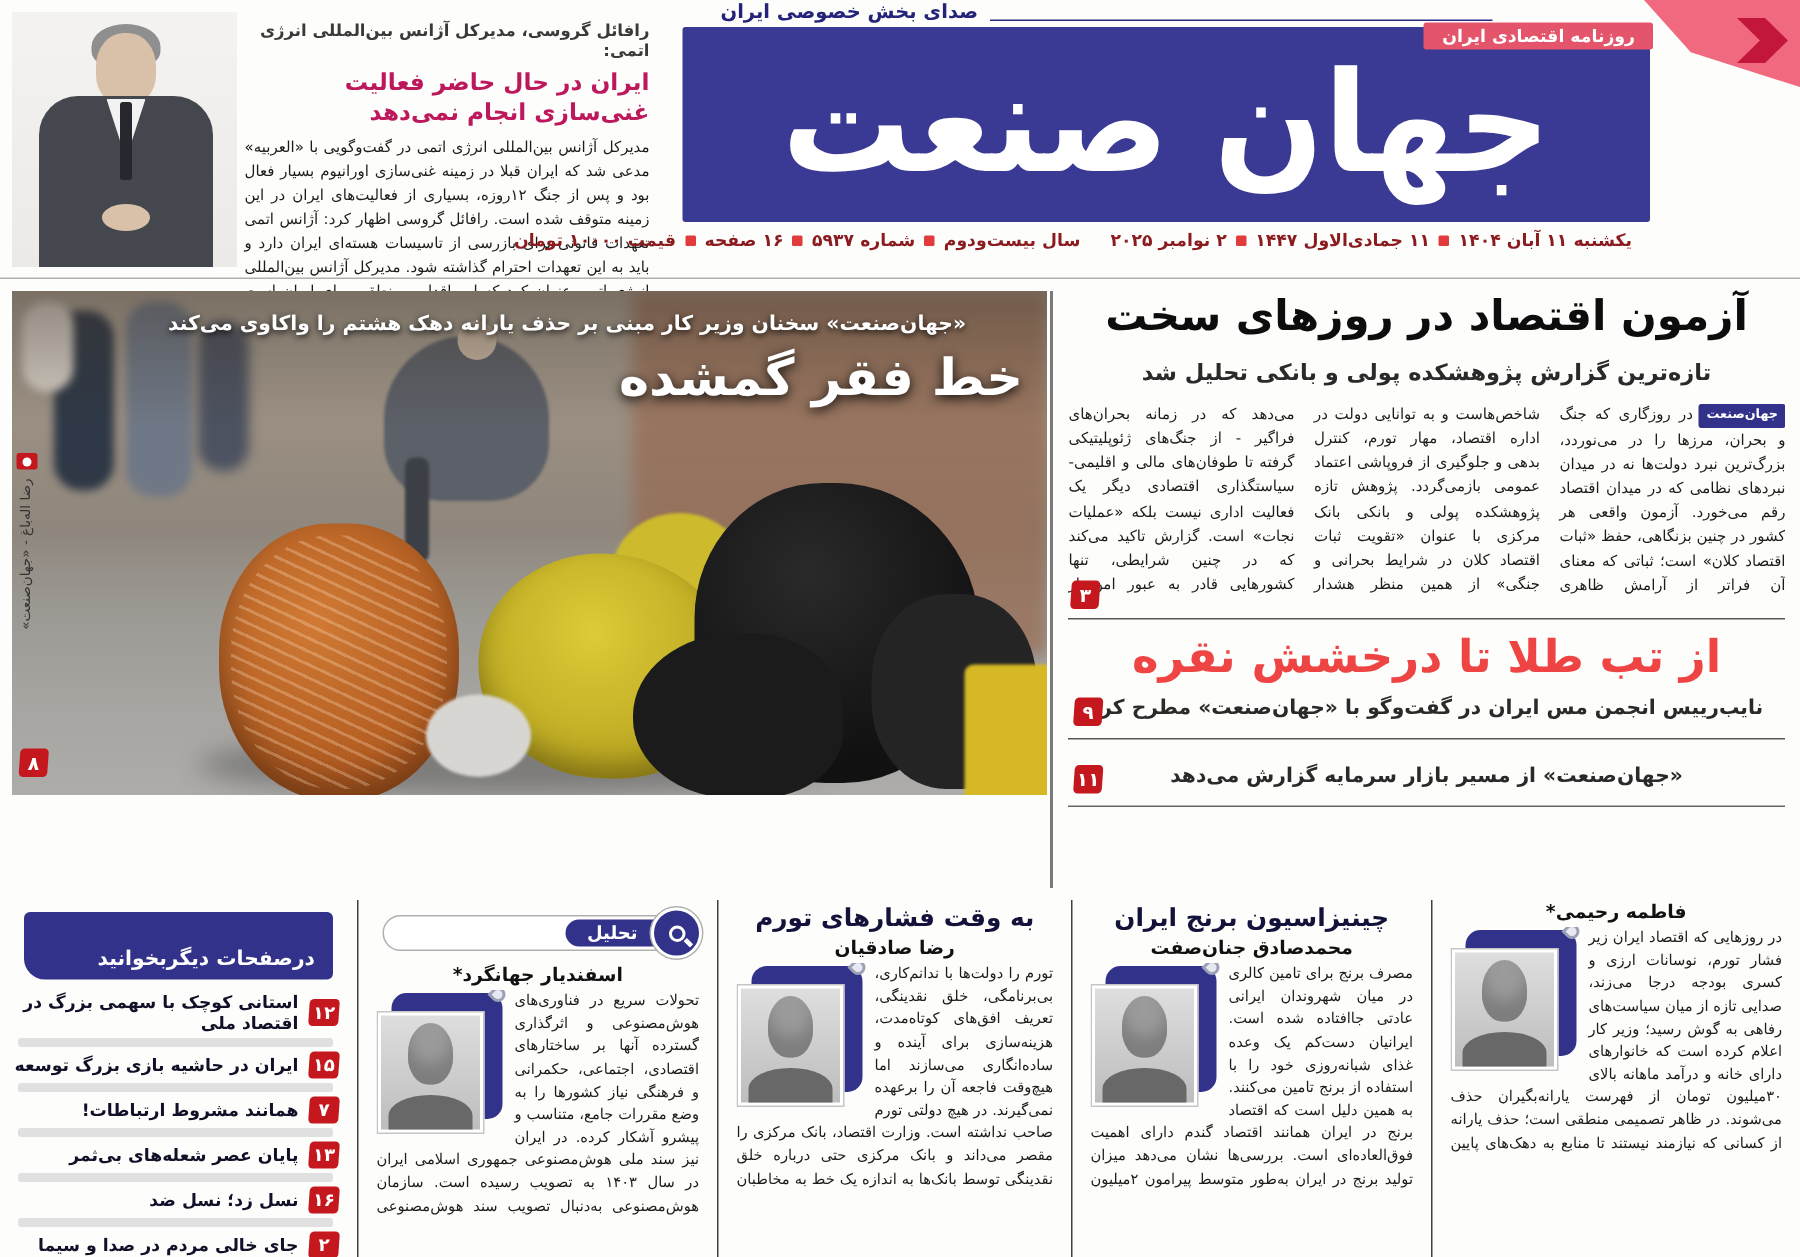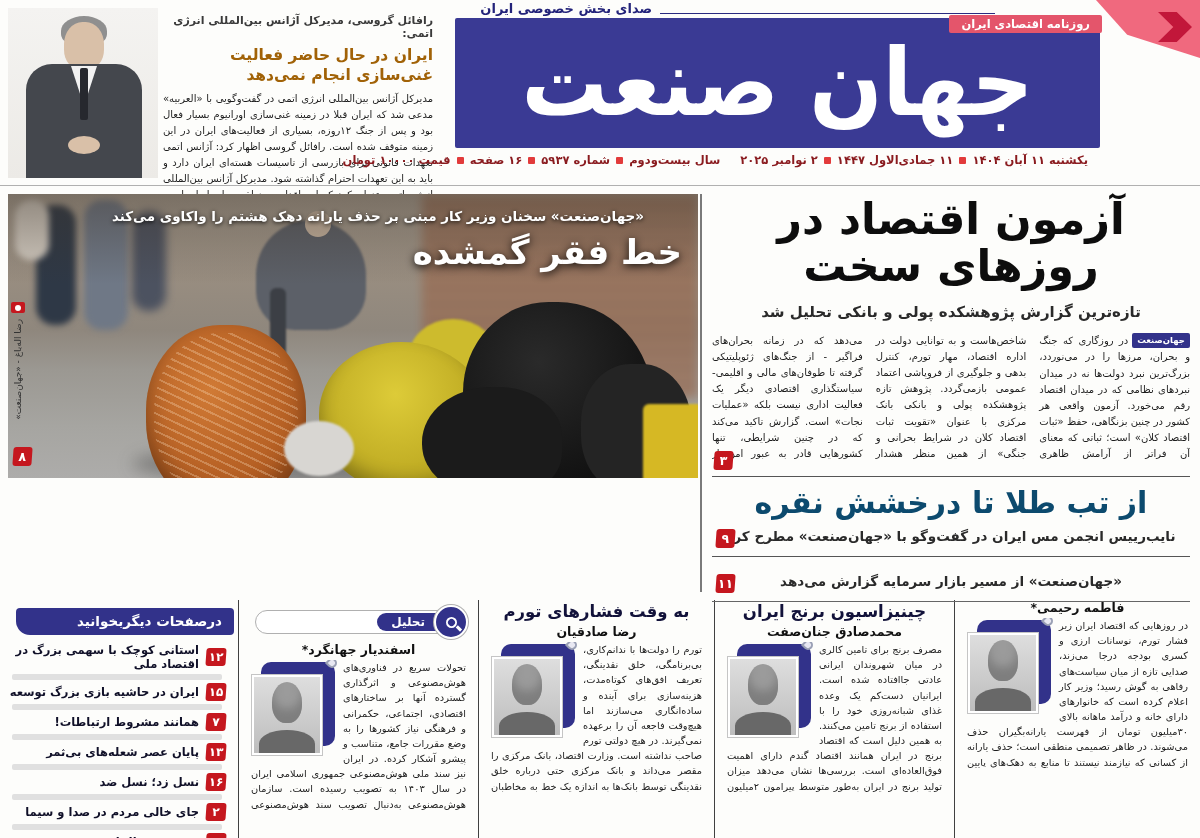--- a/index.html
+++ b/index.html
@@ -14,21 +14,21 @@
   .grossi { position:absolute; left:0; top:0; width:437px; height:100%; direction:rtl; }
   .g-photo { position:absolute; left:8px; top:8px; width:150px; height:170px; background:linear-gradient(180deg,#f4f3f1 0%,#eceae6 100%); overflow:hidden; }
   .g-hair { position:absolute; left:53px; top:8px; width:46px; height:30px; background:#8f8f8f; border-radius:50% 50% 40% 40%; }
   .g-head { position:absolute; left:56px; top:14px; width:40px; height:48px; background:#d9c0a8; border-radius:46% 46% 42% 42%; }
   .g-suit { position:absolute; left:18px; top:56px; width:116px; height:114px; background:#44474d; border-radius:26px 26px 0 0; }
   .g-shirt { position:absolute; left:63px; top:58px; width:26px; height:40px; background:#f2f2f2; clip-path:polygon(0 0,100% 0,50% 100%); }
   .g-tie { position:absolute; left:72px; top:60px; width:8px; height:52px; background:#26282e; border-radius:2px; }
   .g-hands { position:absolute; left:60px; top:128px; width:32px; height:18px; background:#d9c0a8; border-radius:50%; }
   .g-text { position:absolute; left:163px; top:14px; width:270px; }
   .g-kicker { font-size:11px; color:#3a3a3a; font-weight:bold; text-align:right; }
-  .g-head-line { font-size:15.5px; font-weight:900; color:#a16207; margin:5px 0 6px; text-align:right; line-height:1.3; }
+  .g-head-line { font-size:15.5px; font-weight:900; color:#be185d; margin:5px 0 6px; text-align:right; line-height:1.3; }
   .g-body { font-size:10px; line-height:1.6; color:#1c1c1c; text-align:justify; text-align-last:right; }
 
   .badge { display:inline-flex; align-items:center; justify-content:center; background:#c5171e; color:#fff; font-weight:bold; width:19px; height:19px; border-radius:3px; font-size:12.5px; transform:skewX(-4deg); }
 
   
   .masthead { position:absolute; left:435px; right:0; top:0; height:100%; }
   .slogan { position:absolute; top:1px; right:548px; color:#23237a; font-weight:bold; font-size:13px; }
   .slogan-line { position:absolute; top:13px; right:205px; width:335px; border-top:1.5px solid #2a2a80; }
   .logo-box { position:absolute; right:100px; top:18px; width:645px; height:130px; background:#3a3a94; border-radius:2px; display:flex; align-items:center; justify-content:center; overflow:hidden; }
   .logo-text { color:#ffffff; font-size:86px; font-weight:900; letter-spacing:-2px; transform:scaleY(1.08); }
@@ -38,21 +38,21 @@
   .dateline { position:absolute; left:0; right:102px; top:153px; display:flex; align-items:center; gap:10px; color:#8a1b1f; font-weight:bold; font-size:11.5px; }
   .dl-line { flex:1; border-top:1.5px solid #4a4a4a; }
   .dl-group { display:inline-flex; align-items:center; white-space:nowrap; }
   .sq { width:7px; height:7px; background:#e23b3b; display:inline-block; margin:0 6px; border-radius:1px; }
 
   
   .midband { position:relative; height:414px; }
   .vrule { position:absolute; left:700px; top:8px; bottom:8px; width:1.5px; background:#7a7a7a; }
 
   
-  .photo { position:absolute; left:8px; top:8px; width:690px; height:284px; overflow:hidden; background:linear-gradient(180deg,#aca295 0%,#988d80 30%,#8f877d 48%,#9b9892 62%,#a6a5a1 82%,#adacaa 100%); }
+  .photo { position:absolute; left:8px; top:8px; width:690px; height:336px; overflow:hidden; background:linear-gradient(180deg,#aca295 0%,#988d80 30%,#8f877d 48%,#9b9892 62%,#a6a5a1 82%,#adacaa 100%); }
   .sc { position:absolute; }
   .sc-wall { right:0; top:0; width:40%; height:72%; background:repeating-linear-gradient(180deg,#9b6b50 0 13px,#8a5a42 13px 16px); opacity:.65; filter:blur(5px); }
   .sc-p1 { left:4%; top:4%; width:40px; height:120px; background:#2e3846; border-radius:18px; filter:blur(3px); }
   .sc-p2 { left:11%; top:2%; width:44px; height:130px; background:#6f7886; border-radius:18px; filter:blur(3px); }
   .sc-p3 { left:1%; top:2%; width:34px; height:60px; background:#d4cdc3; border-radius:16px; filter:blur(3px); }
   .sc-p4 { left:18%; top:6%; width:34px; height:100px; background:#4c5260; border-radius:16px; filter:blur(4px); }
   .sc-man { left:36%; top:9%; width:110px; height:110px; background:#5c6068; border-radius:50% 50% 35% 35%; filter:blur(1px); }
   .sc-man-head { left:43%; top:6%; width:26px; height:26px; background:#c9b6a2; border-radius:50%; }
   .sc-man-leg { left:38%; top:33%; width:16px; height:70px; background:#3c3f45; border-radius:6px; filter:blur(1px); }
   .sc-sack { left:20%; top:46%; width:160px; height:185px; background:radial-gradient(circle at 40% 35%,#d07a35 0%,#b05a20 70%); border-radius:46% 46% 48% 48%; box-shadow:inset 0 -12px 22px rgba(0,0,0,.35); }
@@ -69,28 +69,28 @@
   .p-kicker { position:absolute; top:14px; right:10px; left:60px; text-align:center; color:#fff; font-weight:bold; font-size:13.5px; text-shadow:0 1px 4px rgba(0,0,0,.9); }
   .p-head { position:absolute; top:38px; right:16px; color:#fff; font-weight:900; font-size:34px; text-shadow:0 2px 8px rgba(0,0,0,.9); }
   .credit { position:absolute; left:3px; top:108px; display:flex; flex-direction:column; align-items:center; gap:6px; }
   .cam { width:14px; height:11px; background:#c5171e; border-radius:2px; position:relative; }
   .cam::after { content:""; position:absolute; left:4px; top:2.5px; width:6px; height:6px; border-radius:50%; background:#fff; }
   .credit-text { writing-mode:vertical-rl; transform:rotate(180deg); font-size:9px; color:#333; letter-spacing:.5px; }
   .photo-badge { position:absolute; left:5px; bottom:12px; }
 
   
   .rightcol { position:absolute; right:10px; left:712px; top:6px; bottom:6px; }
-  .lead-h1 { font-size:43px; font-weight:900; color:#0d0d0d; text-align:center; line-height:1.1; margin-top:4px; letter-spacing:-1px; }
+  .lead-h1 { font-size:28px; font-weight:900; color:#0d0d0d; text-align:center; line-height:1.1; margin-top:4px; letter-spacing:-1px; }
   .lead-sub { font-size:15px; font-weight:bold; color:#2a2a2a; text-align:center; margin-top:12px; }
   .lead-body-wrap { position:relative; margin-top:12px; height:144px; border-bottom:1.5px solid #555; padding-bottom:4px; }
   .lead-body { column-count:3; column-gap:13px; height:100%; overflow:hidden; font-size:10px; line-height:1.62; color:#1c1c1c; text-align:justify; text-align-last:right; }
   .tag { display:inline-block; background:#32328a; color:#fff; font-size:8.5px; font-weight:bold; padding:1px 5px; border-radius:2px; margin-left:4px; transform:translateY(-1px); }
   .b3 { position:absolute; left:2px; bottom:6px; }
   .story { position:relative; border-bottom:1.5px solid #555; padding:8px 0 12px; }
-  .story-h2 { font-size:30px; font-weight:900; color:#0c4a6e; text-align:center; letter-spacing:-1px; }
+  .story-h2 { font-size:30px; font-weight:900; color:#ef4444; text-align:center; letter-spacing:-1px; }
   .story-sub { font-size:13.5px; font-weight:bold; color:#2a2a2a; text-align:center; margin-top:8px; }
   .story .badge { position:absolute; left:4px; bottom:8px; }
 
   
   .botband { height:238px; display:grid; grid-template-columns:246px 240px 236px 240px auto; direction:rtl; }
   .opcol { border-left:1px solid #404040; padding:0 2px; overflow:hidden; }
   .pill { position:relative; height:24px; border:1px solid #b0b0b0; border-radius:13px; margin:10px 12px 8px 14px; background:#fff; }
   .pill-tab { position:absolute; right:12px; top:2px; bottom:2px; background:#32328a; border-radius:10px; color:#fff; font-size:12px; font-weight:bold; display:flex; align-items:center; justify-content:center; padding:0 26px 0 14px; }
   .pill-circ { position:absolute; right:-5px; top:-6px; width:34px; height:34px; background:#32328a; border:2px solid #fff; border-radius:50%; box-shadow:0 0 0 1px #b0b0b0; display:flex; align-items:center; justify-content:center; }
   .mag { width:11px; height:11px; border:2px solid #fff; border-radius:50%; position:relative; transform:rotate(-45deg); }
@@ -101,21 +101,21 @@
   .portrait { float:left; width:84px; height:94px; position:relative; margin:2px 8px 2px 0; }
   .pframe { position:absolute; right:0; top:0; width:74px; height:84px; background:#32328a; border-radius:10px; }
   .pin { position:absolute; right:-2px; top:-4px; width:10px; height:10px; border:2px solid #9aa0b5; border-radius:50% 50% 50% 0; transform:rotate(45deg); background:#e8e8f2; z-index:2; }
   .pimg { position:absolute; left:0; bottom:0; width:72px; height:82px; background:#fff; border:1px solid #c5c5c5; padding:2px; }
   .face { width:100%; height:100%; background:linear-gradient(180deg,#dedede 0%,#bdbdbd 100%); position:relative; overflow:hidden; }
   .face::before { content:""; position:absolute; top:7%; left:27%; width:46%; height:54%; background:#9b9b9b; border-radius:50% 50% 45% 45%; box-shadow:inset 0 -14px 10px #7e7e7e; }
   .face::after { content:""; position:absolute; bottom:-6%; left:8%; width:84%; height:36%; background:#686868; border-radius:50% 50% 0 0; }
 
   
   .rmcol { padding:0 4px; overflow:hidden; }
-  .rm-head { background:#32328a; color:#fff; font-weight:bold; font-size:13.5px; padding:5px 12px 6px; margin:8px 0 7px 12px; border-radius:4px 4px 4px 14px; text-align:right; }
+  .rm-head { background:#32328a; color:#fff; font-weight:bold; font-size:13.5px; padding:23px 12px 6px; margin:8px 12px 7px 12px; border-radius:4px 4px 4px 14px; text-align:right; }
   .rm-item { display:flex; align-items:center; gap:7px; padding:1px 8px 1px 4px; font-weight:bold; font-size:11.5px; color:#101028; min-height:20px; }
   .rm-badge { flex:0 0 auto; width:20px; height:18px; font-size:12px; }
   .rm-bar { height:6px; background:#e0e0e0; border-radius:2px; margin:2px 12px 2px 8px; }
 </style>
 </head>
 <body>
 
 <div class="page">
 
   <header class="topband">

